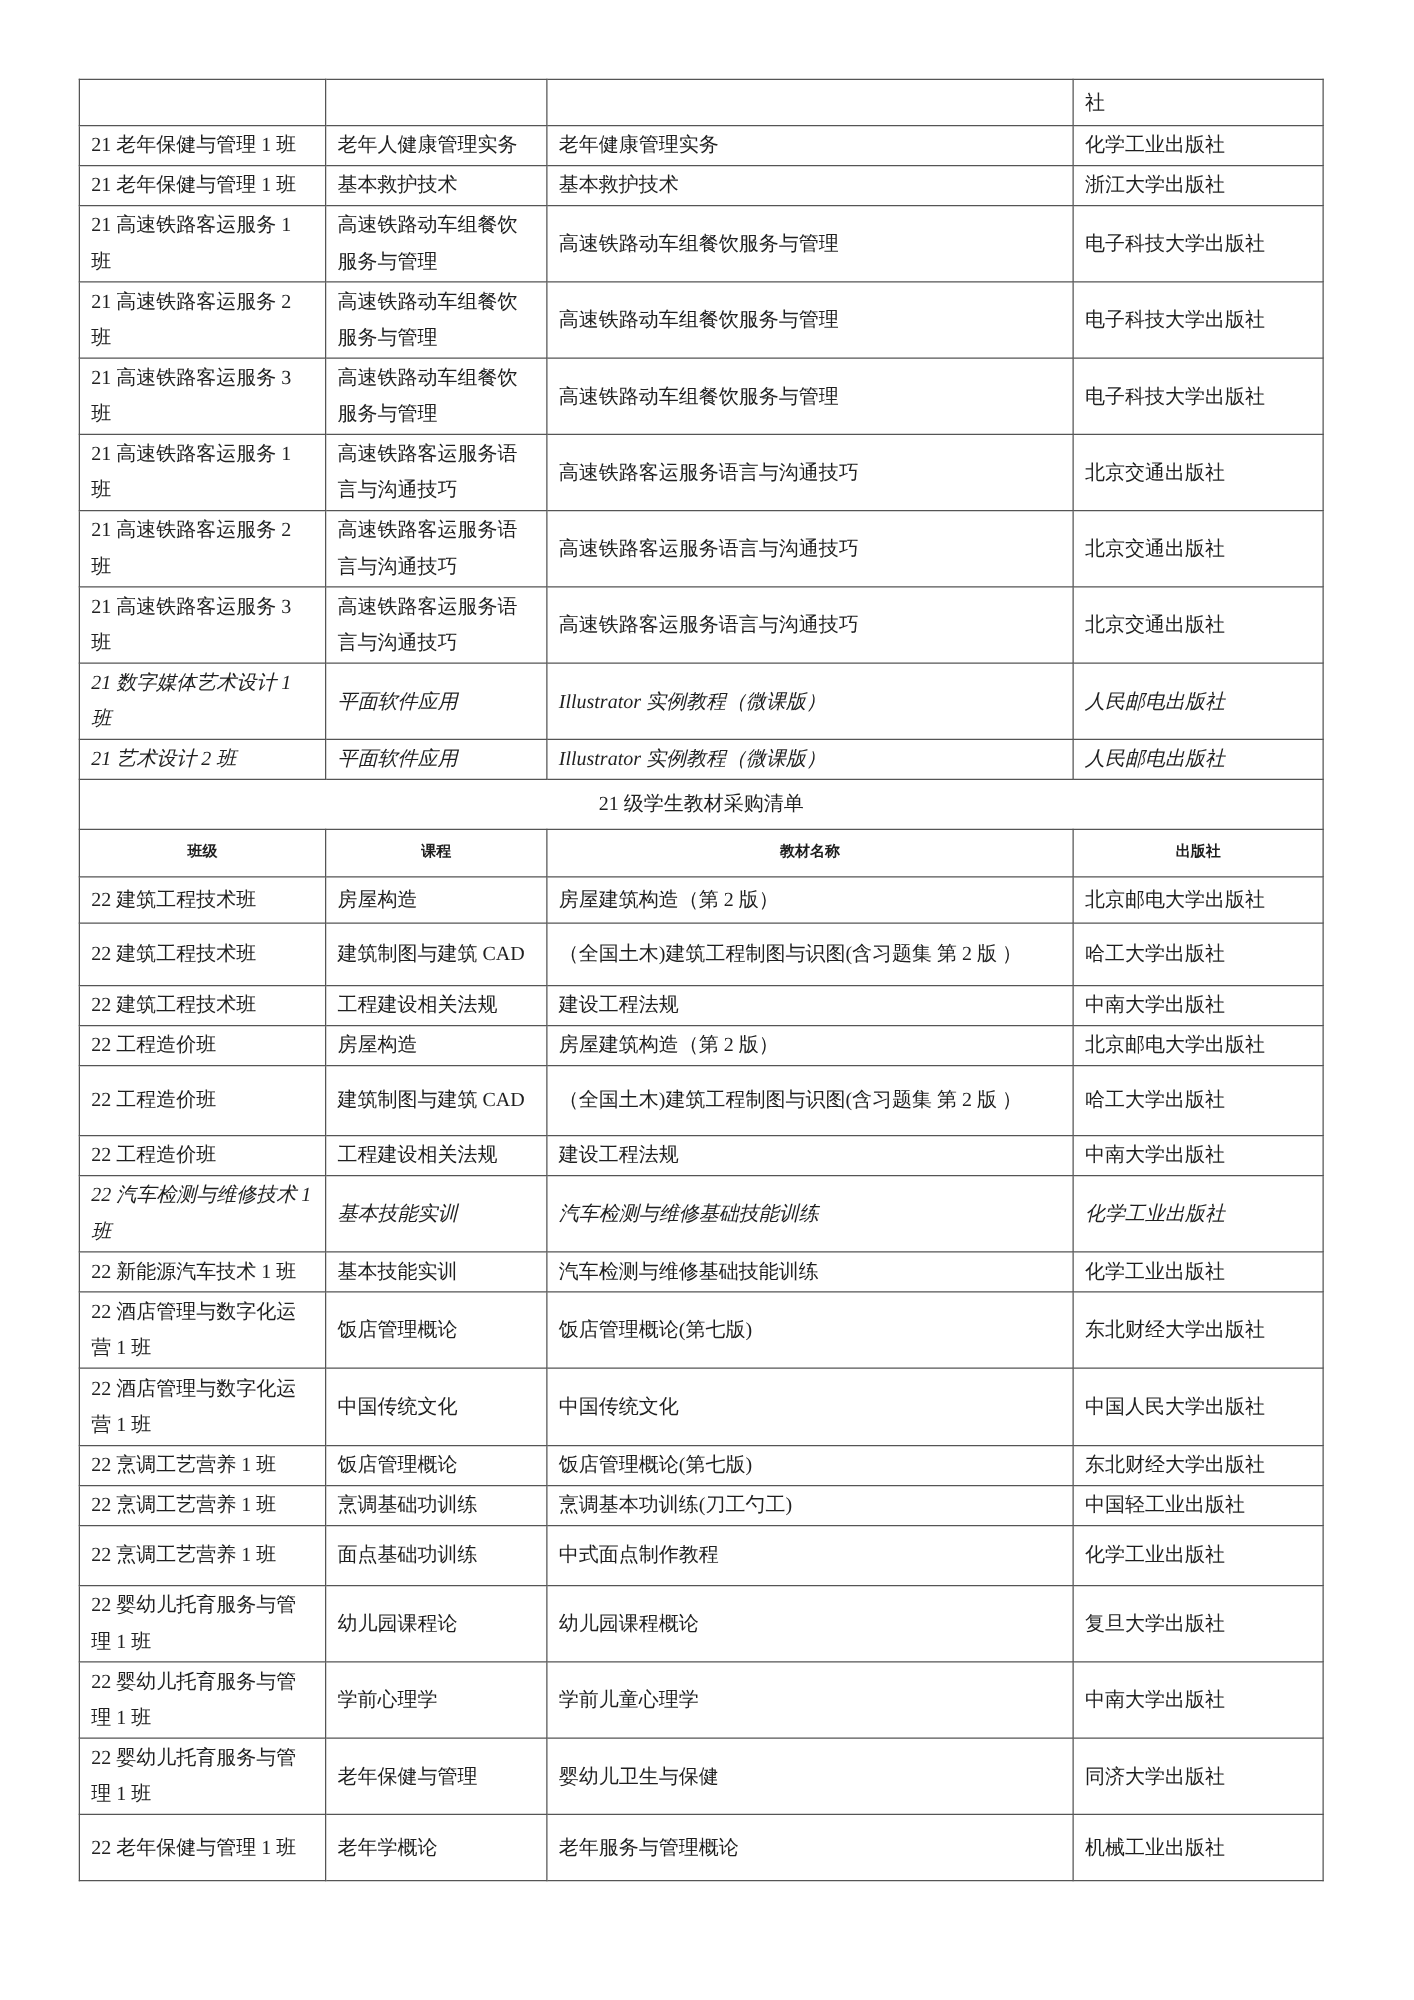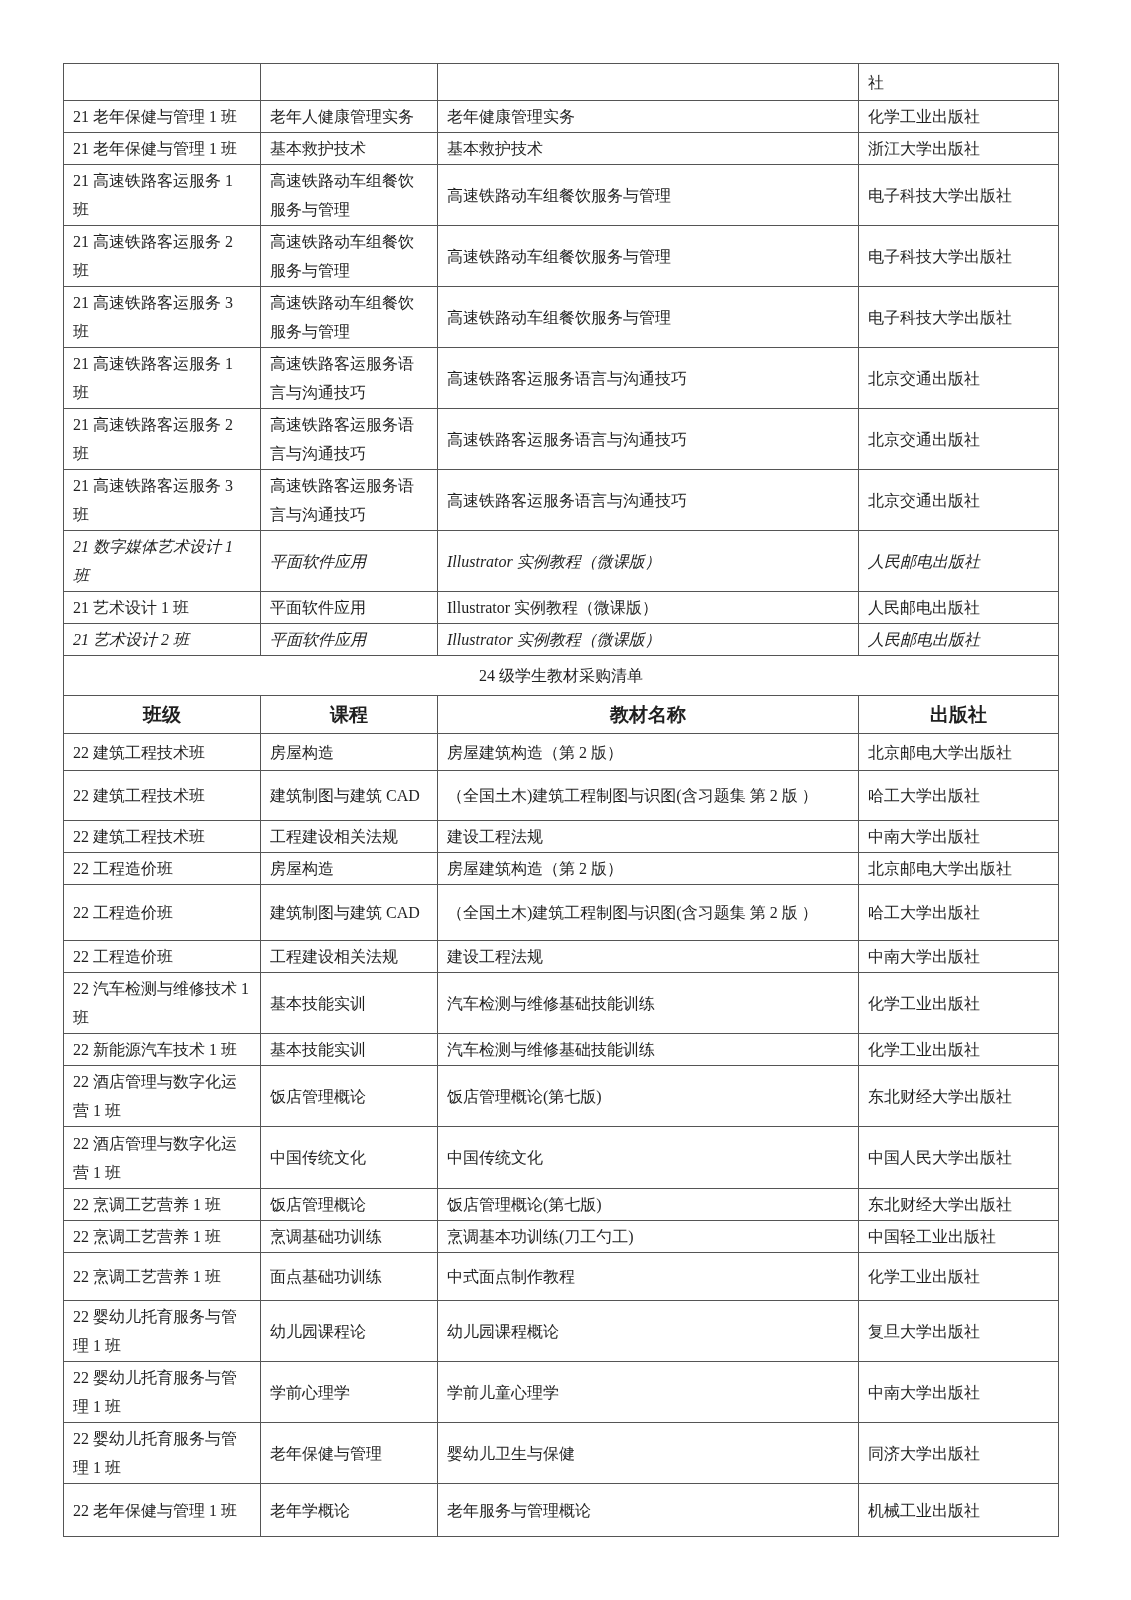--- a/index.html
+++ b/index.html
@@ -5,22 +5,22 @@
   html,body{margin:0;padding:0;background:#ffffff;}
   .page{position:relative;width:1131px;height:1600px;background:#ffffff;overflow:hidden;
         font-family:"Liberation Serif","DejaVu Serif",serif;color:#1f1f1f;}
   table.booklist{position:absolute;left:63px;top:63px;width:995px;border-collapse:collapse;
         table-layout:fixed;font-size:16px;}
   table.booklist td,table.booklist th{border:1px solid #555555;padding:1px 9px;
         vertical-align:middle;line-height:29px;overflow:hidden;}
   table.booklist td{text-align:left;}
   col.c1{width:197px;} col.c2{width:177px;} col.c3{width:421px;} col.c4{width:200px;}
   tr.title-row td{text-align:center;height:37px;}
-  tr.header-row th{font-family:Liberation Serif, serif;font-weight:bold;
-        text-align:center;height:35px;font-size:19px;}
+  tr.header-row th{font-family:Liberation Mono, monospace;font-weight:bold;
+        text-align:center;height:35px;font-size:12px;}
 </style>
 </head>
 <body>
 
 <div class="page">
   <table class="booklist">
     <colgroup>
       <col class="c1">
         <col class="c2">
         <col class="c3">
@@ -80,36 +80,30 @@
           <td>高速铁路客运服务语言与沟通技巧</td>
           <td>高速铁路客运服务语言与沟通技巧</td>
           <td>北京交通出版社</td>
         </tr>
         <tr style="height: 57px; font-style: italic;">
           <td>21 数字媒体艺术设计 1 班</td>
           <td>平面软件应用</td>
           <td>Illustrator 实例教程（微课版）</td>
           <td>人民邮电出版社</td>
         </tr>
-        <tr style="height: 31px;">
-          <td>21 艺术设计 1 班</td>
-          <td>平面软件应用</td>
-          <td>Illustrator 实例教程（微课版）</td>
-          <td>人民邮电出版社</td>
-        </tr>
         <tr style="height: 30px; font-style: italic;">
           <td>21 艺术设计 2 班</td>
           <td>平面软件应用</td>
           <td>Illustrator 实例教程（微课版）</td>
           <td>人民邮电出版社</td>
         </tr>
       </tbody>
     <tbody>
       <tr class="title-row">
-        <td colspan="4">24 级学生教材采购清单</td>
+        <td colspan="4">21 级学生教材采购清单</td>
       </tr>
       <tr class="header-row">
         <th>班级</th>
         <th>课程</th>
         <th>教材名称</th>
         <th>出版社</th>
       </tr>
     </tbody>
     <tbody>
         <tr style="height: 37px;">
@@ -141,21 +135,21 @@
           <td>建筑制图与建筑 CAD</td>
           <td>（全国土木)建筑工程制图与识图(含习题集 第 2 版 ）</td>
           <td>哈工大学出版社</td>
         </tr>
         <tr style="height: 31px;">
           <td>22 工程造价班</td>
           <td>工程建设相关法规</td>
           <td>建设工程法规</td>
           <td>中南大学出版社</td>
         </tr>
-        <tr style="height: 59px;">
+        <tr style="height: 59px; font-style: italic;">
           <td>22 汽车检测与维修技术 1 班</td>
           <td>基本技能实训</td>
           <td>汽车检测与维修基础技能训练</td>
           <td>化学工业出版社</td>
         </tr>
         <tr style="height: 31px;">
           <td>22 新能源汽车技术 1 班</td>
           <td>基本技能实训</td>
           <td>汽车检测与维修基础技能训练</td>
           <td>化学工业出版社</td>

